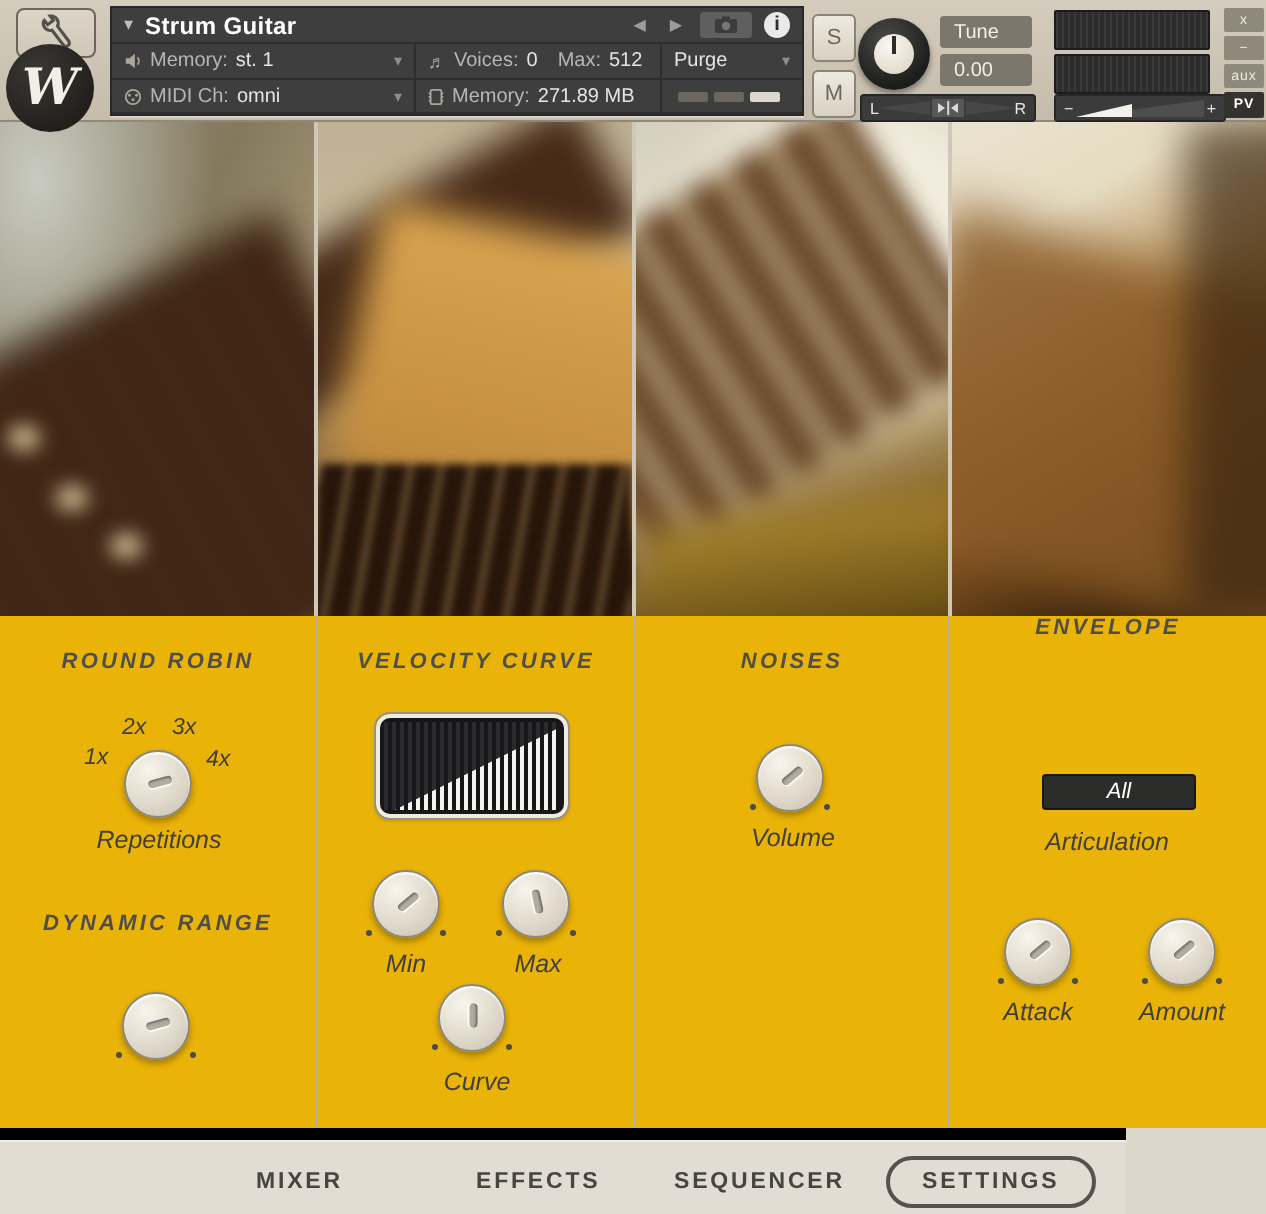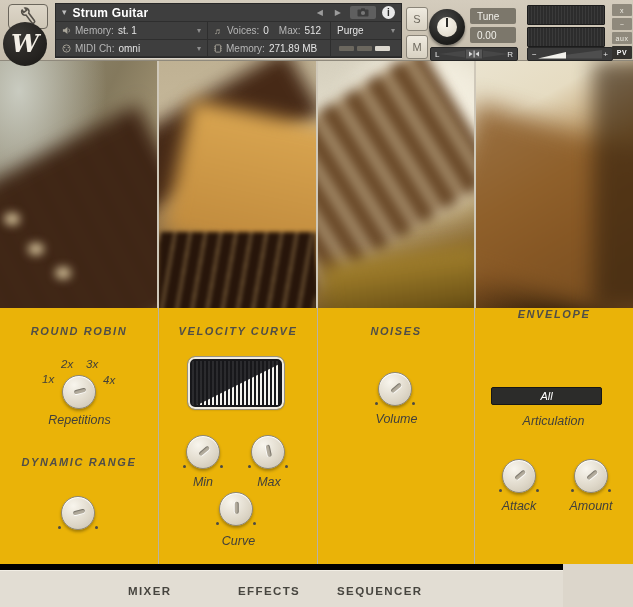--- a/index.html
+++ b/index.html
@@ -105,21 +105,21 @@
 
   .vel-display{position:absolute;left:29px;top:49px;width:96px;height:52px;border-radius:7px;
     background:#17171a;border:2px solid #f0ece2;outline:1px solid #979182;
     box-shadow:0 1px 2px rgba(0,0,0,.25);overflow:hidden;}
   .vel-display .bgbars{position:absolute;inset:2px;
     background:repeating-linear-gradient(90deg,#3b3b3e 0 2px,transparent 2px 4px);opacity:.55;}
   .vel-display .ramp{position:absolute;inset:2px;
     background:repeating-linear-gradient(90deg,#f4f3ef 0 2px,transparent 2px 4px);
     clip-path:polygon(6% 100%,100% 6%,100% 100%);}
 
-  .artic{position:absolute;left:16px;top:79px;width:111px;height:18px;background:#2c2c2a;
+  .artic{position:absolute;left:46px;top:79px;width:77px;height:18px;background:#2c2c2a;
     border:1px solid #171715;border-radius:2px;color:#fff;font-size:11px;
     display:flex;align-items:center;justify-content:center;}
 
   
   .tabbar{position:absolute;left:0;top:564px;width:563px;height:43px;background:#e2ddd3;
     border-top:6px solid #000000;box-shadow:inset 0 1px 0 #f2eee5;}
   .tab{position:absolute;top:15px;font-size:11.5px;letter-spacing:1.4px;color:#47453f;font-weight:bold;}
   .tab-pill{position:absolute;left:443px;top:8px;padding:5px 16px;border:2px solid #55534c;border-radius:14px;
     font-size:11.5px;letter-spacing:1.4px;color:#47453f;font-weight:bold;}
 
@@ -395,15 +395,16 @@
       </div>
       <div class="klabel" style="left:14px;width:60px;top:191px;">Attack</div>
       <div class="klabel" style="left:86px;width:60px;top:191px;">Amount</div>
     </div>
   </div>
 
   <div class="tabbar">
     <span class="tab" style="left:128px;">MIXER</span>
     <span class="tab" style="left:238px;">EFFECTS</span>
     <span class="tab" style="left:337px;">SEQUENCER</span>
+    <span class="tab-pill">SETTINGS</span>
   </div>
 
 </div>
 
 </body></html>

